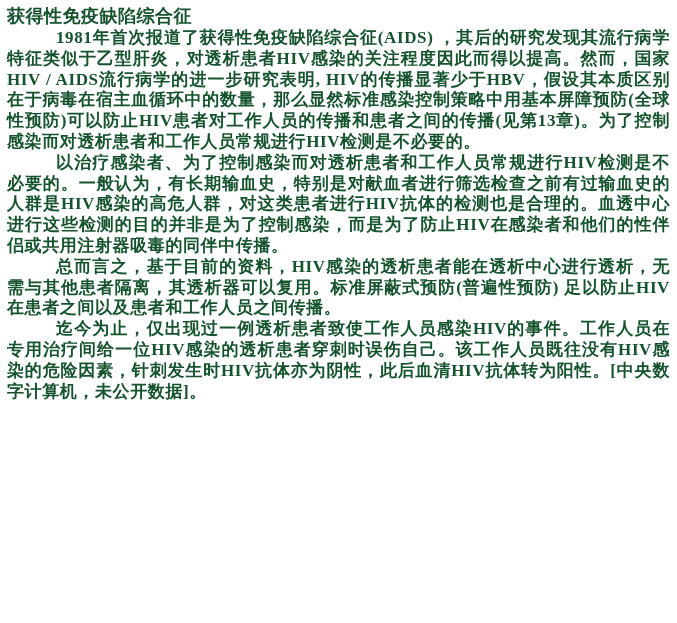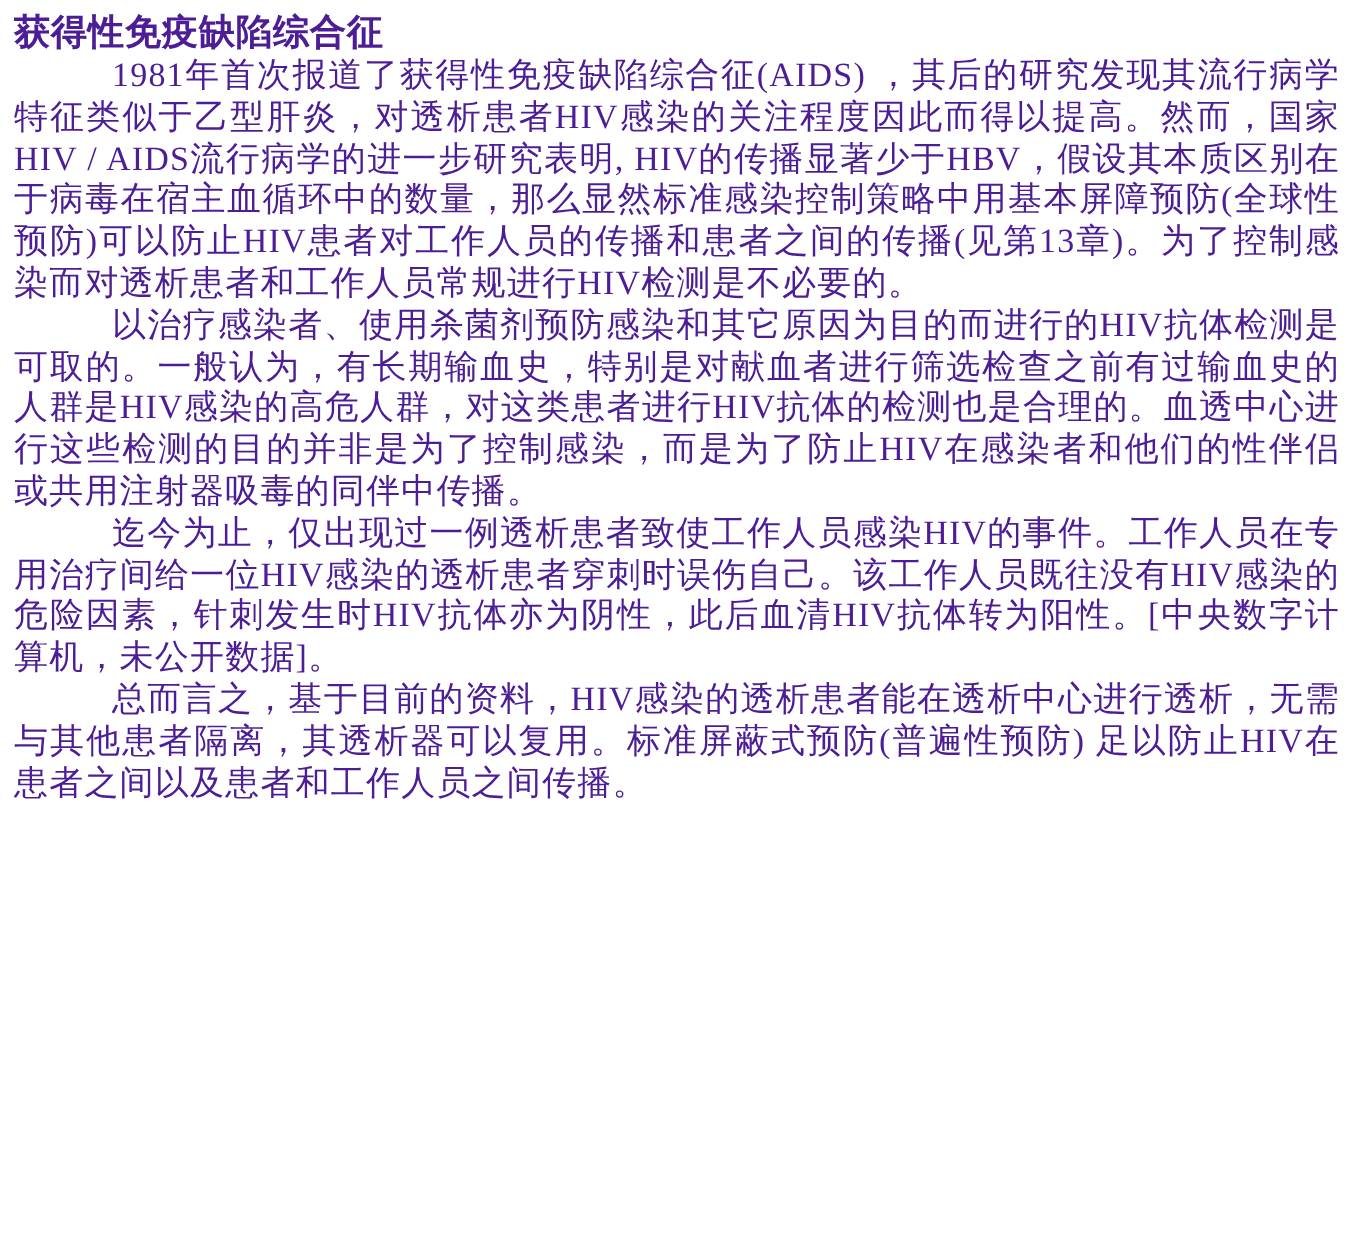--- a/index.html
+++ b/index.html
@@ -11,43 +11,44 @@
     width: 677px;
     height: 623px;
     overflow: hidden;
   }
   .page {
     box-sizing: border-box;
     width: 677px;
     height: 623px;
     padding: 5px 7px 0 7px;
     background: #ffffff;
-    color: #4c1d95;
+    color: #14532d;
     font-family: "Liberation Serif", "DejaVu Serif", serif;
     font-size: 17px;
     line-height: 20.8px;
     text-align: justify;
     text-justify: inter-character;
   }
   .doc-title {
     margin: 0 0 1px 0;
     font-size: 18px;
     line-height: 22px;
     font-weight: bold;
     text-align: left;
     letter-spacing: 0.5px;
   }
   .doc-paragraph {
     margin: 0;
     text-indent: 49px;
     letter-spacing: 0.6px;
+    font-weight: bold;
   }
 </style>
 </head>
 <body>
 
 <div class="page">
   <h1 class="doc-title">获得性免疫缺陷综合征</h1>
   <p class="doc-paragraph">1981年首次报道了获得性免疫缺陷综合征(AIDS) ，其后的研究发现其流行病学特征类似于乙型肝炎，对透析患者HIV感染的关注程度因此而得以提高。然而，国家HIV / AIDS流行病学的进一步研究表明, HIV的传播显著少于HBV，假设其本质区别在于病毒在宿主血循环中的数量，那么显然标准感染控制策略中用基本屏障预防(全球性预防)可以防止HIV患者对工作人员的传播和患者之间的传播(见第13章)。为了控制感染而对透析患者和工作人员常规进行HIV检测是不必要的。</p>
-  <p class="doc-paragraph">以治疗感染者、使用杀菌剂预防感染和其它原因为目的而进行的HIV抗体检测是可取的。一般认为，有长期输血史，特别是对献血者进行筛选检查之前有过输血史的人群是HIV感染的高危人群，对这类患者进行HIV抗体的检测也是合理的。血透中心进行这些检测的目的并非是为了控制感染，而是为了防止HIV在感染者和他们的性伴侣或共用注射器吸毒的同伴中传播。</p>
+  <p class="doc-paragraph">以治疗感染者、为了控制感染而对透析患者和工作人员常规进行HIV检测是不必要的。一般认为，有长期输血史，特别是对献血者进行筛选检查之前有过输血史的人群是HIV感染的高危人群，对这类患者进行HIV抗体的检测也是合理的。血透中心进行这些检测的目的并非是为了控制感染，而是为了防止HIV在感染者和他们的性伴侣或共用注射器吸毒的同伴中传播。</p>
+  <p class="doc-paragraph">总而言之，基于目前的资料，HIV感染的透析患者能在透析中心进行透析，无需与其他患者隔离，其透析器可以复用。标准屏蔽式预防(普遍性预防) 足以防止HIV在患者之间以及患者和工作人员之间传播。</p>
   <p class="doc-paragraph">迄今为止，仅出现过一例透析患者致使工作人员感染HIV的事件。工作人员在专用治疗间给一位HIV感染的透析患者穿刺时误伤自己。该工作人员既往没有HIV感染的危险因素，针刺发生时HIV抗体亦为阴性，此后血清HIV抗体转为阳性。[中央数字计算机，未公开数据]。</p>
-  <p class="doc-paragraph">总而言之，基于目前的资料，HIV感染的透析患者能在透析中心进行透析，无需与其他患者隔离，其透析器可以复用。标准屏蔽式预防(普遍性预防) 足以防止HIV在患者之间以及患者和工作人员之间传播。</p>
 </div>
 
 </body></html>

